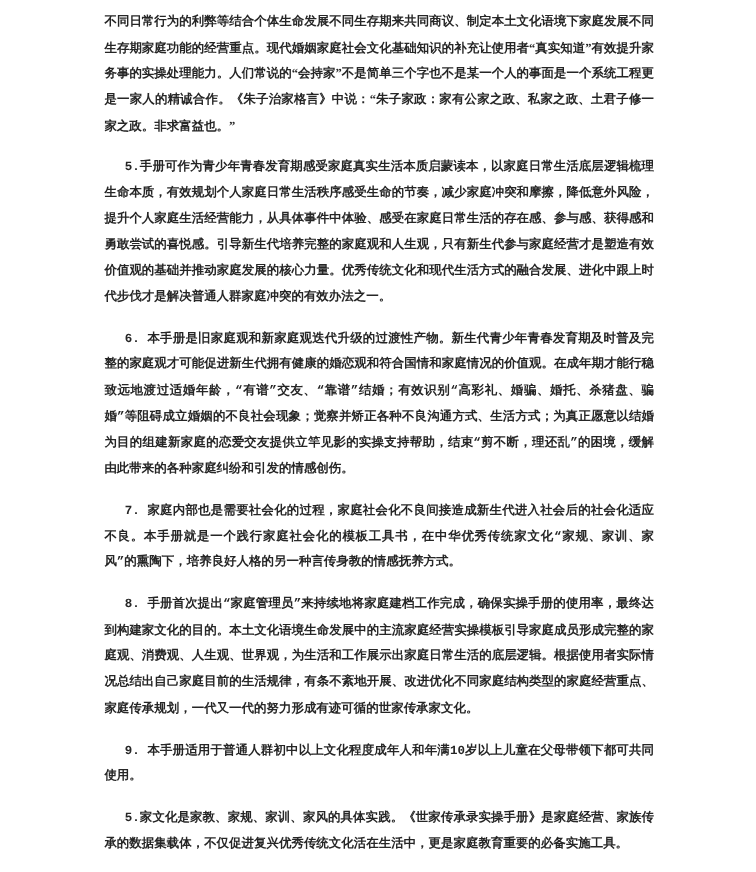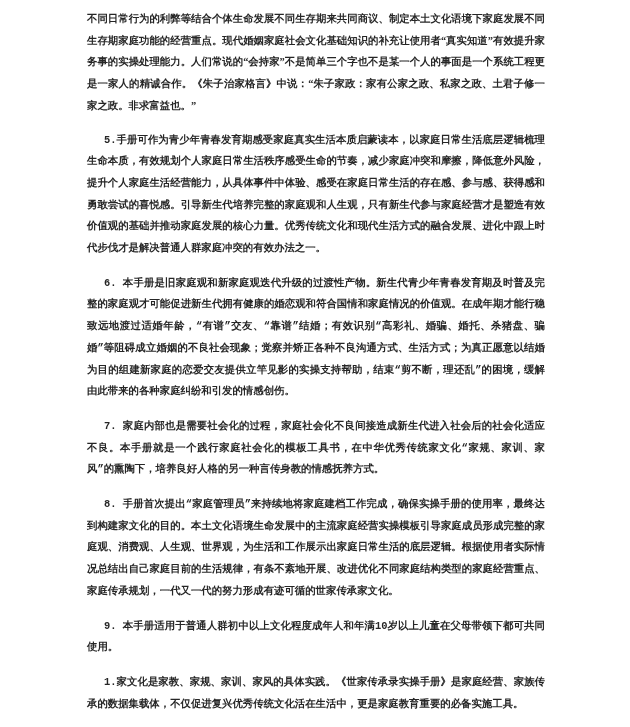--- a/index.html
+++ b/index.html
@@ -38,14 +38,14 @@
 </head>
 <body>
 
 <div class="page">
   <p>不同日常行为的利弊等结合个体生命发展不同生存期来共同商议、制定本土文化语境下家庭发展不同生存期家庭功能的经营重点。现代婚姻家庭社会文化基础知识的补充让使用者“真实知道”有效提升家务事的实操处理能力。人们常说的“会持家”不是简单三个字也不是某一个人的事面是一个系统工程更是一家人的精诚合作。《朱子治家格言》中说：“朱子家政：家有公家之政、私家之政、土君子修一家之政。非求富益也。”</p>
   <p class="indent">5.手册可作为青少年青春发育期感受家庭真实生活本质启蒙读本，以家庭日常生活底层逻辑梳理生命本质，有效规划个人家庭日常生活秩序感受生命的节奏，减少家庭冲突和摩擦，降低意外风险，提升个人家庭生活经营能力，从具体事件中体验、感受在家庭日常生活的存在感、参与感、获得感和勇敢尝试的喜悦感。引导新生代培养完整的家庭观和人生观，只有新生代参与家庭经营才是塑造有效价值观的基础并推动家庭发展的核心力量。优秀传统文化和现代生活方式的融合发展、进化中跟上时代步伐才是解决普通人群家庭冲突的有效办法之一。</p>
   <p class="indent">6. 本手册是旧家庭观和新家庭观迭代升级的过渡性产物。新生代青少年青春发育期及时普及完整的家庭观才可能促进新生代拥有健康的婚恋观和符合国情和家庭情况的价值观。在成年期才能行稳致远地渡过适婚年龄，“有谱”交友、“靠谱”结婚；有效识别“高彩礼、婚骗、婚托、杀猪盘、骗婚”等阻碍成立婚姻的不良社会现象；觉察并矫正各种不良沟通方式、生活方式；为真正愿意以结婚为目的组建新家庭的恋爱交友提供立竿见影的实操支持帮助，结束“剪不断，理还乱”的困境，缓解由此带来的各种家庭纠纷和引发的情感创伤。</p>
   <p class="indent">7. 家庭内部也是需要社会化的过程，家庭社会化不良间接造成新生代进入社会后的社会化适应不良。本手册就是一个践行家庭社会化的模板工具书，在中华优秀传统家文化“家规、家训、家风”的熏陶下，培养良好人格的另一种言传身教的情感抚养方式。</p>
   <p class="indent">8. 手册首次提出“家庭管理员”来持续地将家庭建档工作完成，确保实操手册的使用率，最终达到构建家文化的目的。本土文化语境生命发展中的主流家庭经营实操模板引导家庭成员形成完整的家庭观、消费观、人生观、世界观，为生活和工作展示出家庭日常生活的底层逻辑。根据使用者实际情况总结出自己家庭目前的生活规律，有条不紊地开展、改进优化不同家庭结构类型的家庭经营重点、家庭传承规划，一代又一代的努力形成有迹可循的世家传承家文化。</p>
   <p class="indent">9. 本手册适用于普通人群初中以上文化程度成年人和年满10岁以上儿童在父母带领下都可共同使用。</p>
-  <p class="indent">1.家文化是家教、家规、家训、家风的具体实践。《世家传承录实操手册》是家庭经营、家族传承的数据集载体，不仅促进复兴优秀传统文化活在生活中，更是家庭教育重要的必备实施工具。</p>
+  <p class="indent">5.家文化是家教、家规、家训、家风的具体实践。《世家传承录实操手册》是家庭经营、家族传承的数据集载体，不仅促进复兴优秀传统文化活在生活中，更是家庭教育重要的必备实施工具。</p>
 </div>
 
 </body></html>

